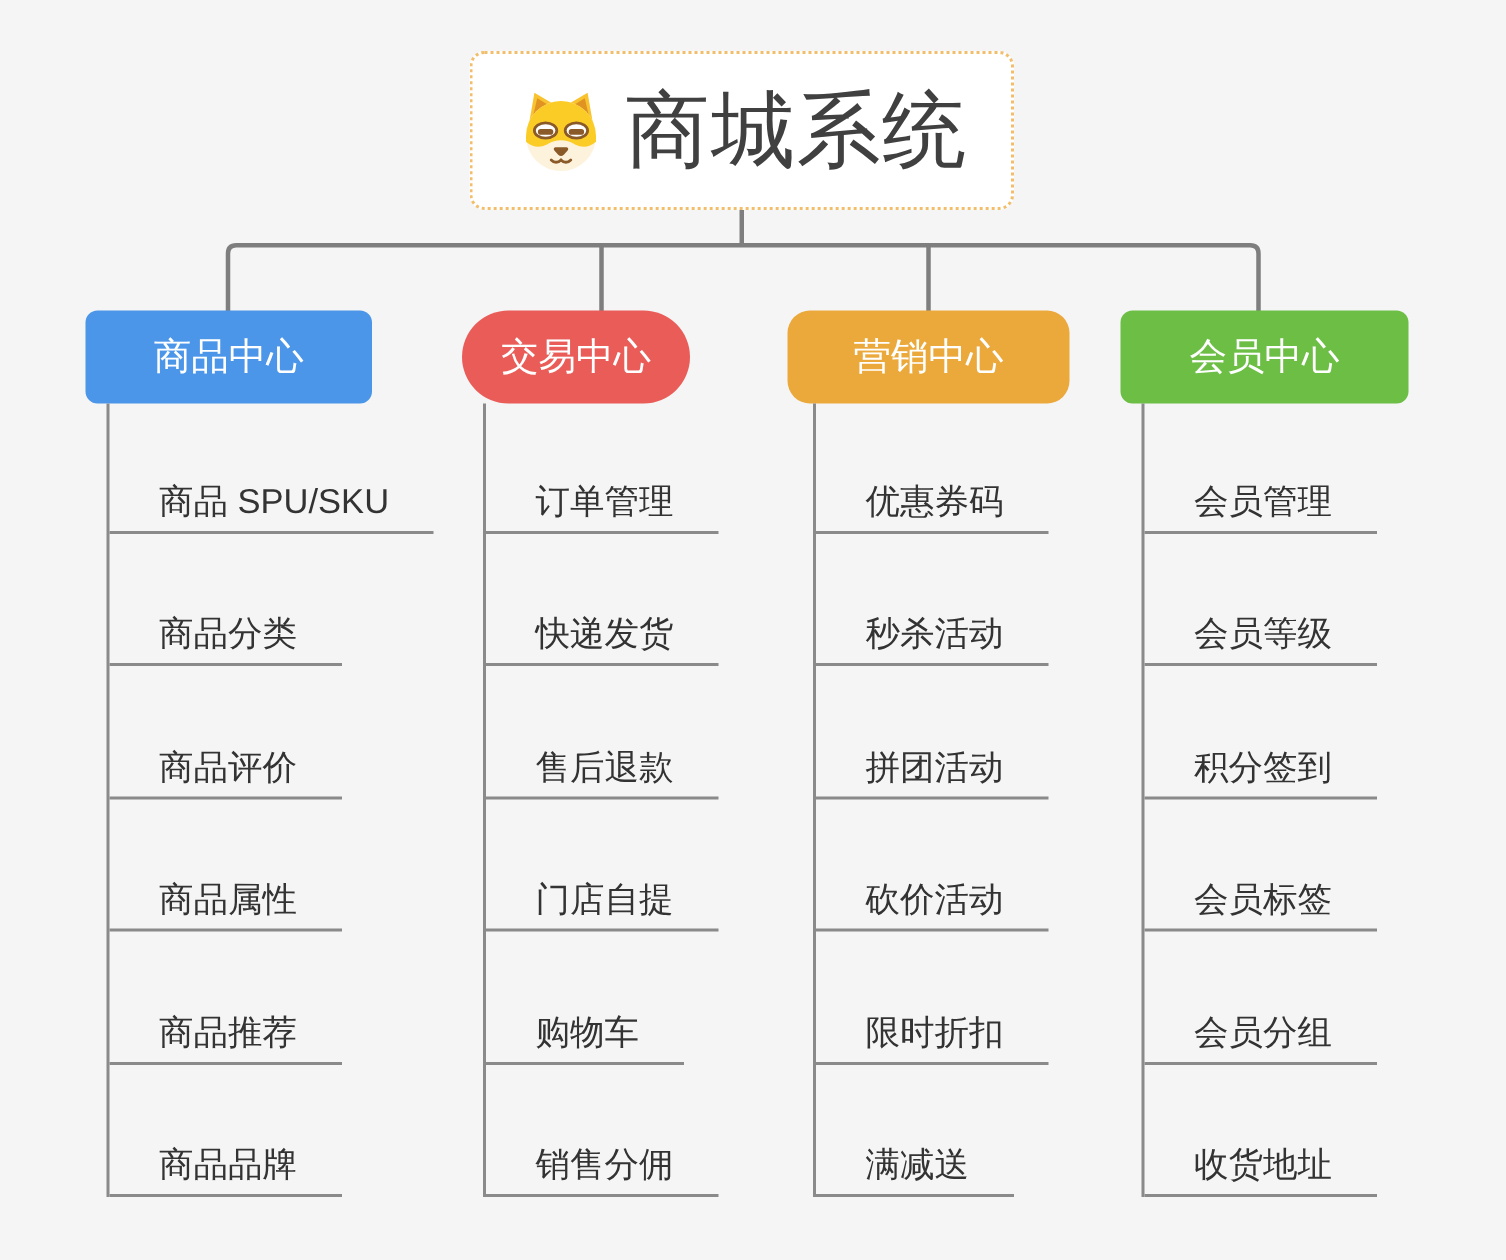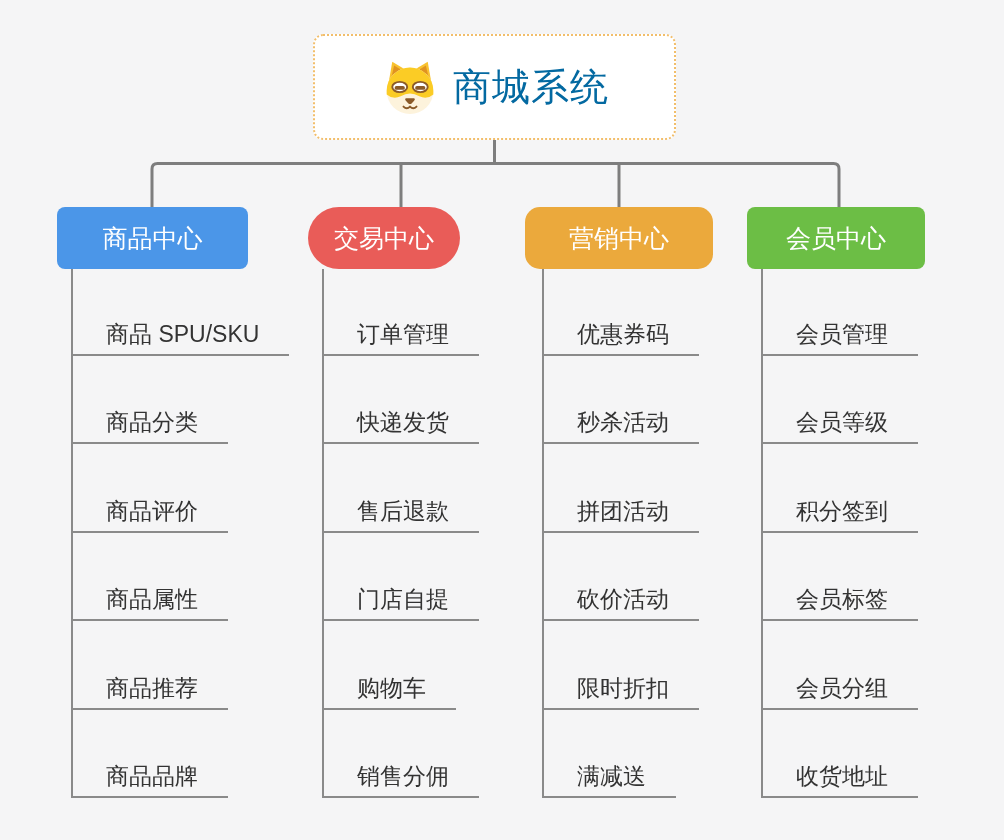--- a/index.html
+++ b/index.html
@@ -9,36 +9,36 @@
     font-family:"Liberation Sans","DejaVu Sans",sans-serif;
   }
   
   .root-node{
     position:absolute;left:313px;top:34px;width:363px;height:106px;
     box-sizing:border-box;background:#ffffff;
     border:2px dotted #f2be6b;border-radius:10px;
     display:flex;align-items:center;justify-content:center;gap:13px;
   }
   .root-title{
-    font-size:38px;line-height:1;color:#0369a1;letter-spacing:1px;
+    font-size:56px;line-height:1;color:#404040;letter-spacing:1px;
     white-space:nowrap;
   }
   .root-icon{width:60px;height:56px;flex:0 0 auto;}
   
   .connectors{position:absolute;left:0;top:0;width:1004px;height:840px;pointer-events:none;}
   
   .branch-header{
     position:absolute;top:207px;height:62px;box-sizing:border-box;
     border-radius:8px;display:flex;align-items:center;justify-content:center;
     color:#ffffff;font-size:25px;line-height:1;white-space:nowrap;
   }
   .b0 .branch-header{left:57px;width:191px;}
   .b1 .branch-header{left:308px;width:152px;border-radius:31px;}
   .b2 .branch-header{left:525px;width:188px;border-radius:15px;}
-  .b3 .branch-header{left:747px;width:178px;}
+  .b3 .branch-header{left:747px;width:192px;}
   
   .leaves{
     position:absolute;top:269px;
     border-left:2px solid #8a8a8a;
   }
   .b0 .leaves{left:71px;}
   .b1 .leaves{left:322px;}
   .b2 .leaves{left:542px;}
   .b3 .leaves{left:761px;}
   .leaf{

